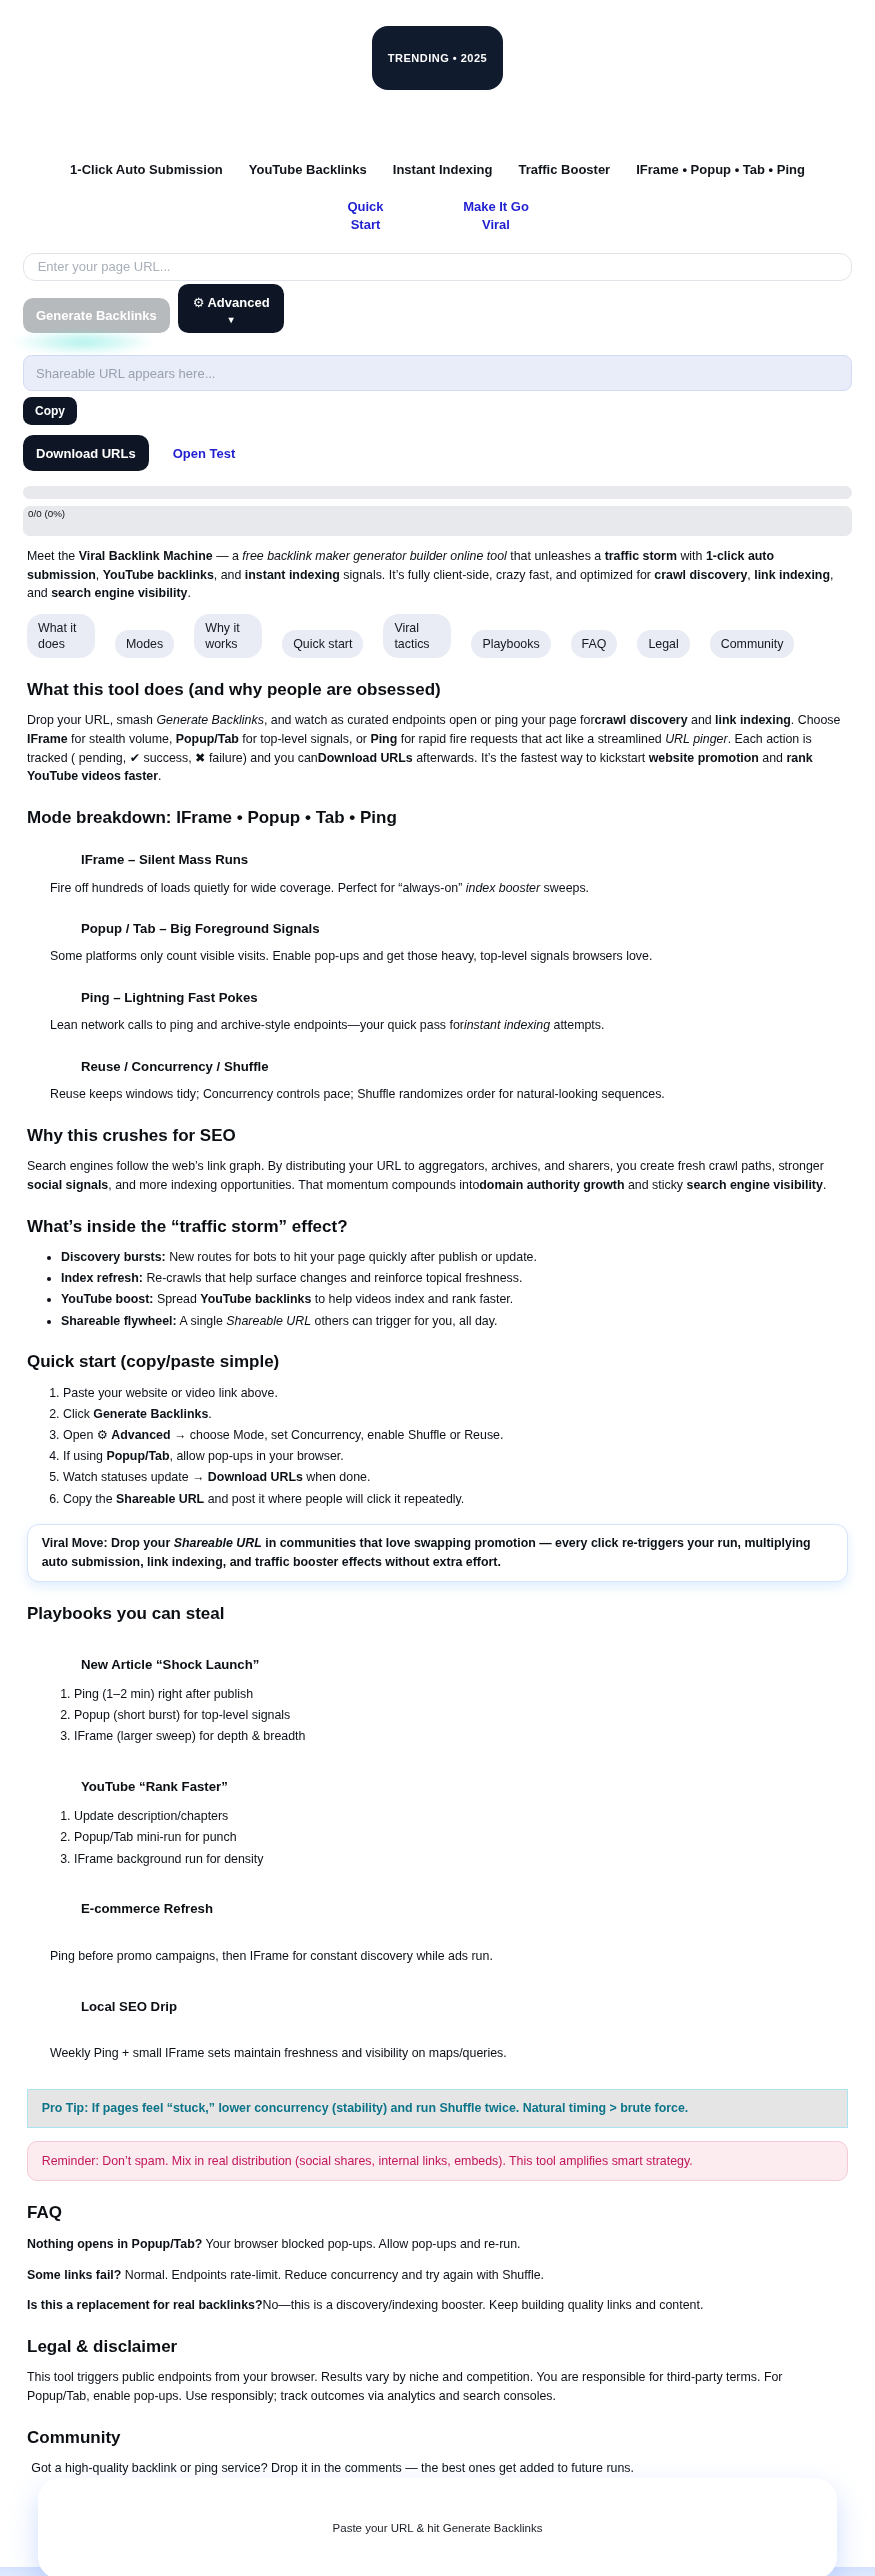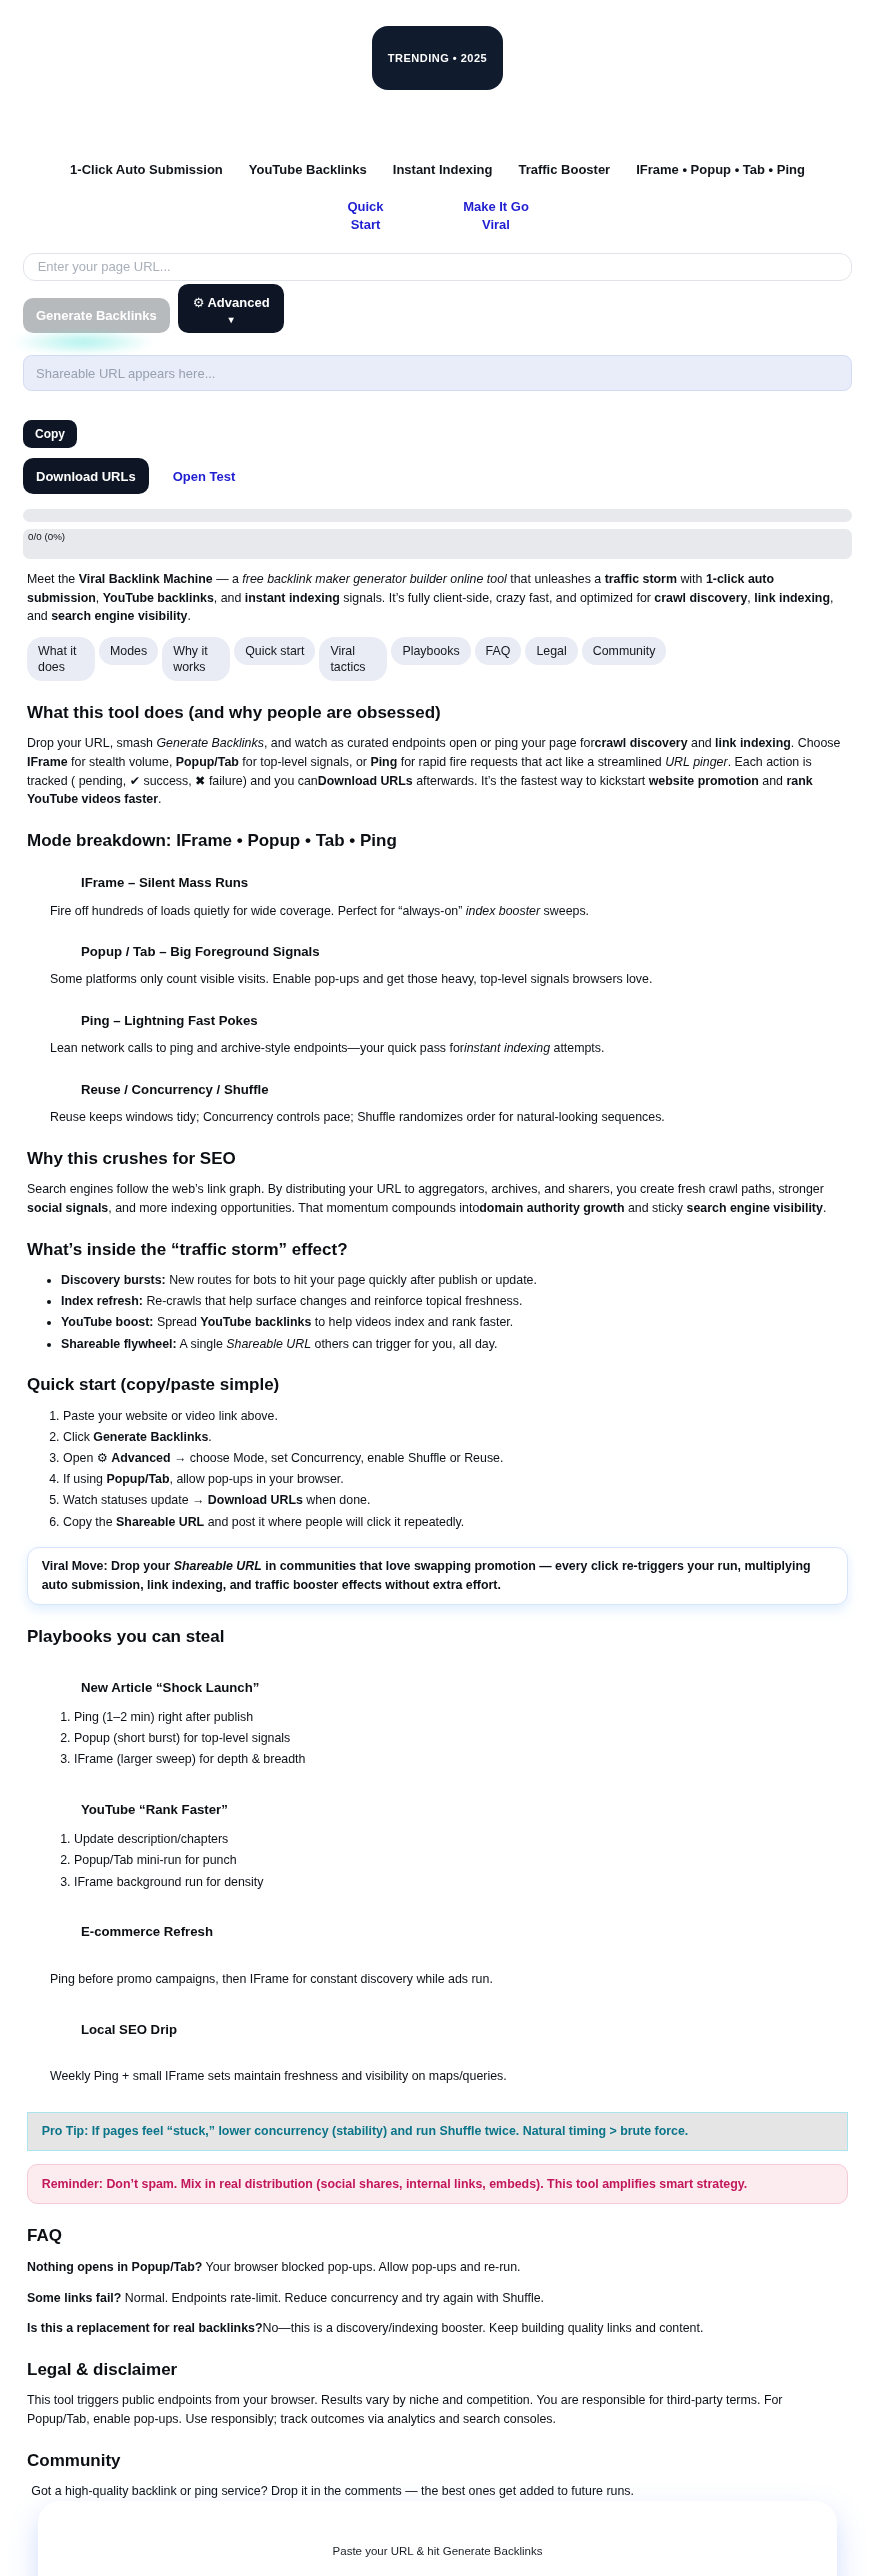--- a/index.html
+++ b/index.html
@@ -59,41 +59,41 @@
     cursor: pointer; font-family: inherit; line-height: 1.5;
   }
   .advanced-caret { font-size: 9.4px; line-height: 1.6; }
   .share-input {
     margin-top: 22px; width: 100%; height: 36px; background: #e9edfa;
     border: 0.9px solid #d3daf3; border-radius: 8.5px; padding: 0 12px;
     font-size: 13px; color: #333; outline: none; font-family: inherit;
   }
   .share-input::placeholder { color: #99a1ae; }
   .copy-btn {
-    margin-top: 29px; background: #0e1626; color: #fff; font-weight: 700;
+    margin-top: 6px; background: #0e1626; color: #fff; font-weight: 700;
     font-size: 12px; border: none; border-radius: 8.5px; padding: 6.8px 12px;
     cursor: pointer; font-family: inherit; display: inline-block;
   }
   .dl-row { margin-top: 10.3px; display: flex; align-items: center; gap: 24px; }
   .dl-btn {
     background: #0e1626; color: #fff; font-weight: 700; font-size: 13px;
     border: none; border-radius: 10.3px; padding: 10.3px 13px; cursor: pointer;
     font-family: inherit;
   }
   .open-test { color: #1f1fd1; font-weight: 700; font-size: 13px; text-decoration: none; cursor: pointer; }
   .progress-track { margin-top: 15.4px; height: 13px; background: #e8e9ec; border-radius: 6.8px; }
   .status-bar {
     margin-top: 6.8px; height: 30px; background: #e8e9ec; border-radius: 6.8px;
     font-size: 9.8px; line-height: 15.4px; padding: 0 5.1px; color: #0c1118;
   }
 
   
   .article { padding: 0 27px; font-size: 12.4px; line-height: 1.5; }
   .intro { margin-top: 74px; }
-  .chips { margin-top: 11px; display: flex; align-items: flex-start; gap: 4px; }
+  .chips { margin-top: 11px; display: flex; align-items: flex-end; gap: 20px; }
   .chip {
     background: #e9ecf4; border-radius: 13.7px; padding: 6px 11px;
     font-size: 12.4px; color: #14181f; white-space: nowrap; cursor: pointer;
     line-height: 1.3;
   }
   .chip-tall { white-space: normal; width: 68px; border-radius: 15.4px; }
   h2 { font-size: 17px; font-weight: 700; margin-top: 22px; line-height: 1.2; color: #0b0f14; }
   .article p.body { margin-top: 11px; }
   .mode-card { margin-top: 22px; padding-left: 23px; }
   .mode-card h3, .pb-card h3 { font-size: 13.2px; font-weight: 700; color: #0b0f14; margin-left: 31px; }
@@ -110,21 +110,21 @@
   .pb-card { margin-top: 31px; padding-left: 23px; }
   .pb-card ol { margin-top: 10.3px; padding-left: 24px; }
   .pb-card ol li { margin-top: 2.6px; }
   .pb-card p { margin-top: 28px; }
   .tip-box {
     margin-top: 26px; background: #e5e5e5; border: 0.9px solid #abe4ee; color: #0c7489;
     border-radius: 0; padding: 9.4px 13.7px; font-weight: 700;
   }
   .warn-box {
     margin-top: 13px; background: #fcebef; border: 0.9px solid #f5c9d5; color: #c2185b;
-    border-radius: 10.3px; padding: 9.4px 13.7px; font-weight: 700;
+    border-radius: 10.3px; padding: 9.4px 13.7px; font-weight: 400;
   }
   .faq-q { margin-top: 12px; }
   .community-body { margin-top: 11px; padding-left: 4.3px; }
 
   
   .footer-zone { margin-top: auto; padding: 0 38px; }
   .footer-card {
     position: relative; z-index: 2; height: 101px; background: #fff;
     border-radius: 22px; box-shadow: 0 12px 29px rgba(99,141,245,.30);
     display: flex; align-items: center; justify-content: center;

